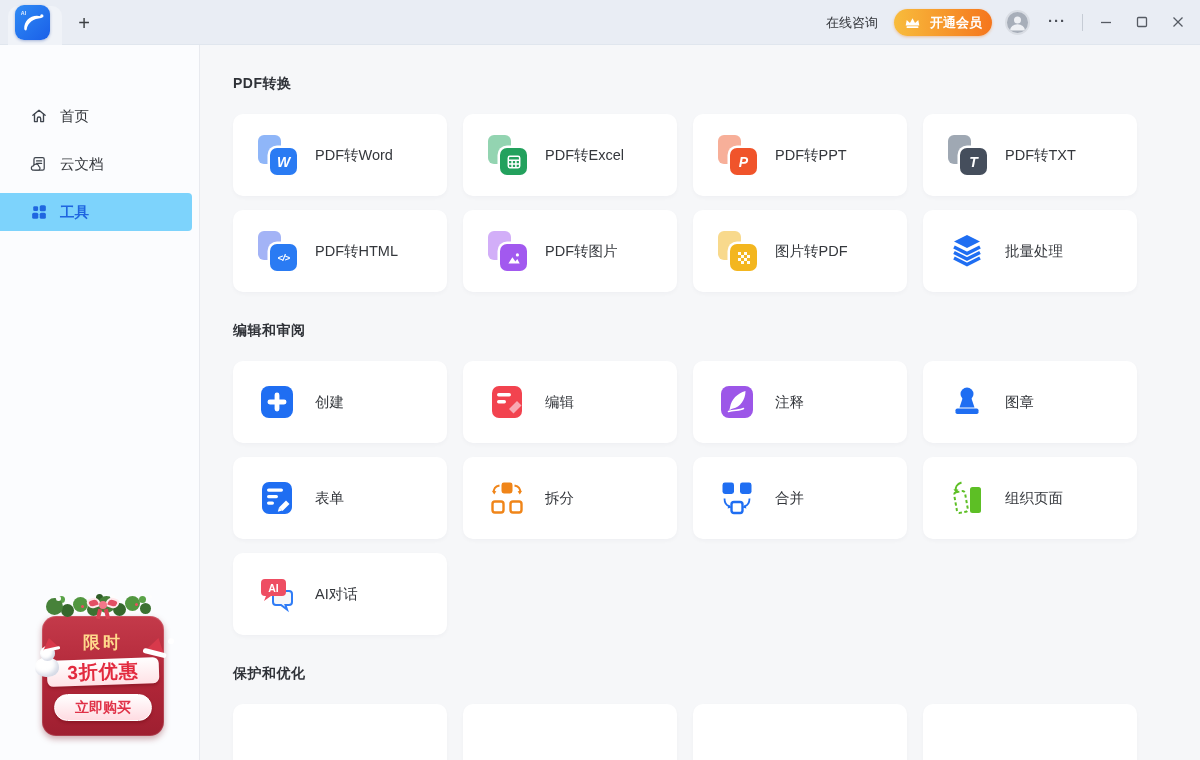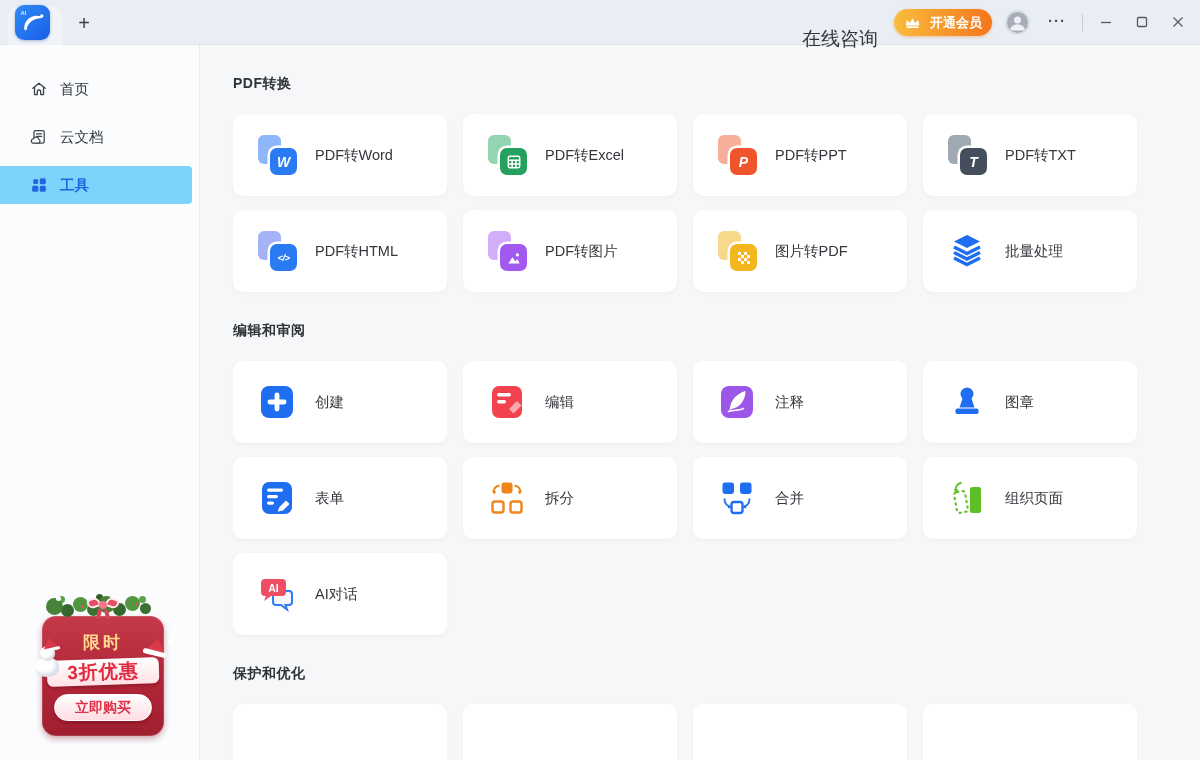--- a/index.html
+++ b/index.html
@@ -6,34 +6,34 @@
   html,body { width:1200px; height:760px; overflow:hidden; }
   body { font-family:"Liberation Sans","DejaVu Sans",sans-serif; background:#f6f7f9; position:relative; }
 
   
   .titlebar { position:relative; height:45px; background:#e9edf4; border-bottom:1px solid #e0e6ee; }
   .tab { position:absolute; left:8px; top:6px; width:54px; height:39px; background:#f0f3f8; border-radius:10px 10px 0 0; }
   .logo { position:absolute; left:15px; top:5px; width:35px; height:35px; border-radius:9px;
           background:linear-gradient(135deg,#2f8bf5,#1a5fe8); box-shadow:0 1px 3px rgba(20,60,160,.35); cursor:pointer; }
   .tab-plus { position:absolute; left:72px; top:11px; width:24px; height:24px; display:flex; align-items:center; justify-content:center;
               font-size:20px; color:#3c4043; cursor:pointer; border-radius:4px; }
-  .consult { position:absolute; right:322px; top:14px; font-size:19px; color:#33363b; cursor:pointer; white-space:nowrap;margin-top:12px; }
+  .consult { position:absolute; right:322px; top:14px; font-size:13px; color:#33363b; cursor:pointer; white-space:nowrap; }
   .member-btn { position:absolute; right:208px; top:9px; width:98px; height:27px; border-radius:14px;
                 background:linear-gradient(90deg,#f8bc3c,#f5761d); display:flex; align-items:center; justify-content:center;
                 gap:9px; color:#fff; font-size:13px; font-weight:bold; cursor:pointer; box-shadow:0 1px 3px rgba(240,120,20,.4); }
   .avatar { position:absolute; right:170px; top:10px; width:25px; height:25px; border-radius:50%;
             background:#a7aeb9; border:2px solid #d9dde4; overflow:hidden; cursor:pointer; }
   .more-dots { position:absolute; right:134px; top:12px; font-size:15px; letter-spacing:1px; color:#4c5058; font-weight:bold; cursor:pointer; }
   .tb-divider { position:absolute; right:117px; top:14px; width:1px; height:17px; background:#c6ccd5; }
   .winbtn { position:absolute; top:8px; width:28px; height:28px; display:flex; align-items:center; justify-content:center; cursor:pointer; border-radius:4px; }
   .winbtn.min { right:80px; } .winbtn.max { right:44px; } .winbtn.close { right:8px; }
 
   
   .app-body { display:flex; height:715px; }
-  .sidebar { position:relative; width:200px; flex:none; background:#fbfcfe; border-right:1px solid #e8eaef; padding-top:25px; }
+  .sidebar { position:relative; width:200px; flex:none; background:#fbfcfe; border-right:1px solid #e8eaef; padding-top:52px; }
   .main { flex:1; background:#f6f7f9; padding:30px 0 0 33px; overflow:hidden; }
 
   
   .nav-item { display:flex; align-items:center; gap:12px; height:38px; width:192px; padding-left:30px;
               margin-bottom:10px; font-size:14.5px; color:#33363b; cursor:pointer; border-radius:0 4px 4px 0; }
   .nav-item.active { background:#7dd3fc; color:#1f66e0; font-weight:bold; }
   .nav-ic { width:18px; height:18px; flex:none; display:flex; }
 
   
   .promo { position:absolute; left:42px; bottom:20px; width:122px; height:150px; cursor:pointer; }

